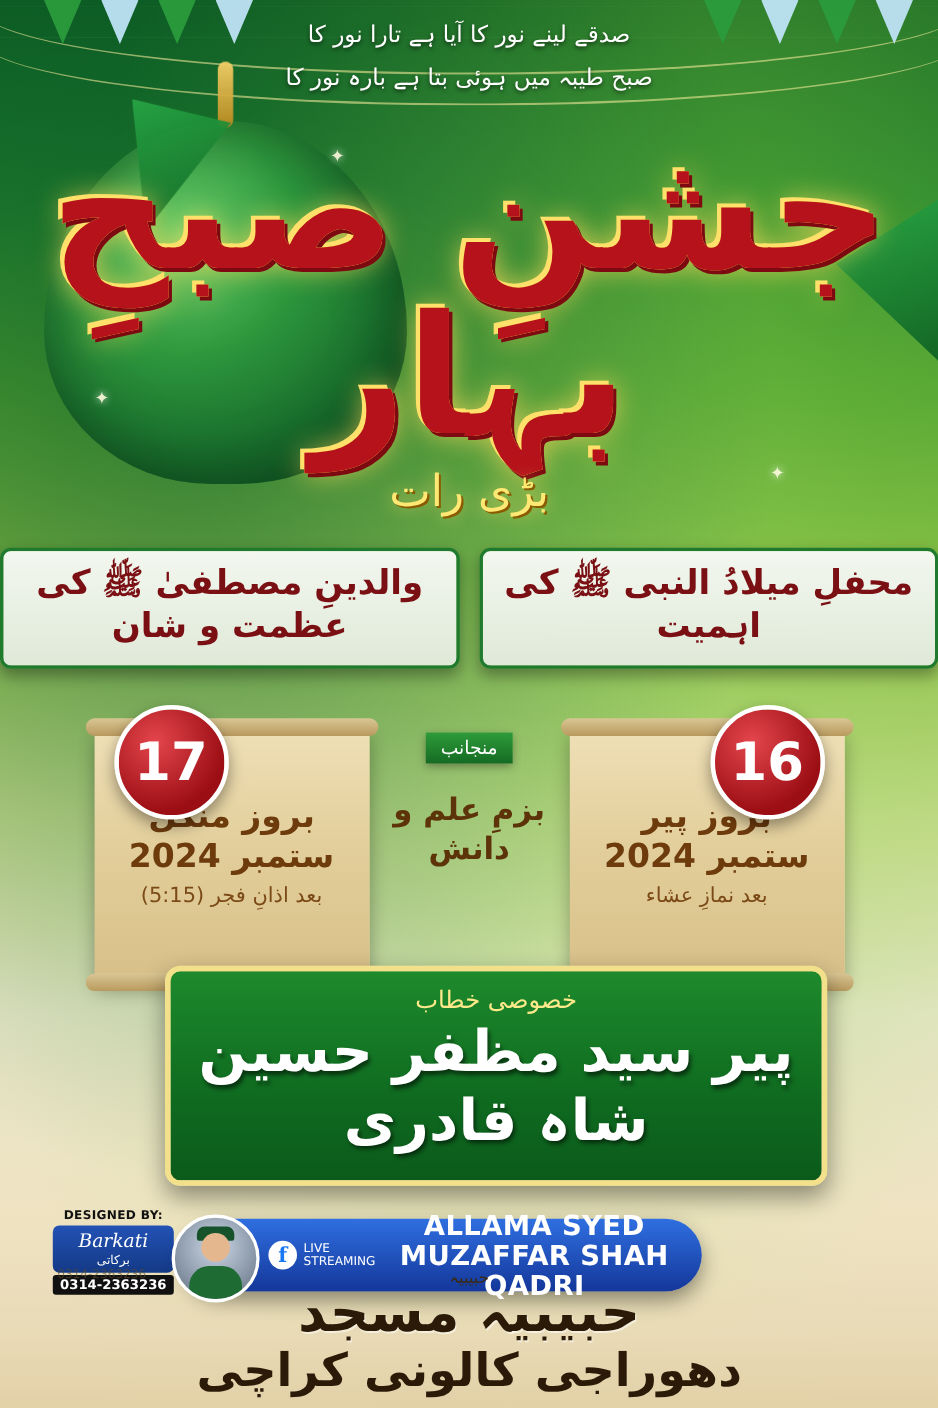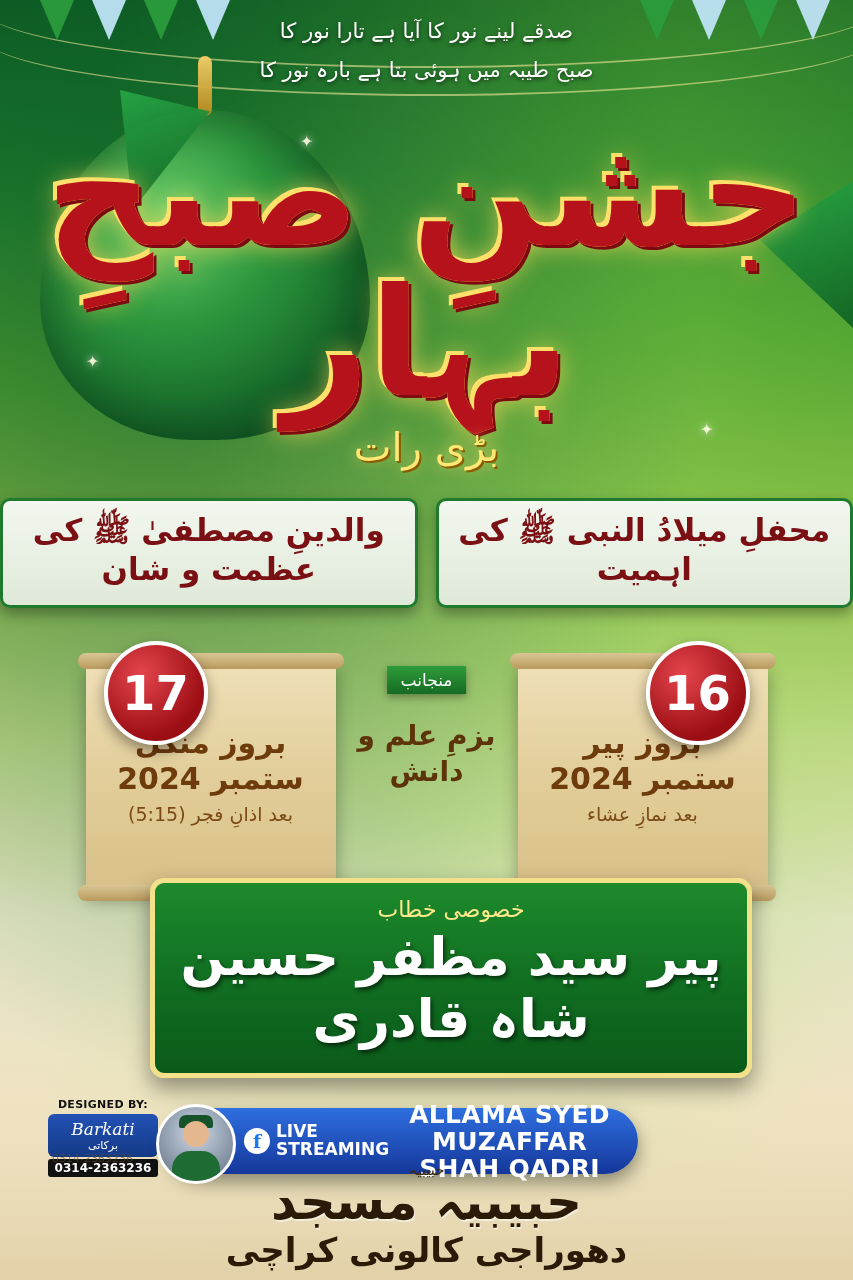--- a/index.html
+++ b/index.html
@@ -125,31 +125,31 @@
   }
   .avatar .head{position:absolute;left:50%;top:14px;margin-left:-13px;width:26px;height:26px;border-radius:50%;background:#e4b78f;}
   .avatar .cap{position:absolute;left:50%;top:8px;margin-left:-17px;width:34px;height:13px;border-radius:7px 7px 2px 2px;background:#16532a;}
   .avatar .body{position:absolute;left:50%;bottom:0;margin-left:-24px;width:48px;height:30px;border-radius:18px 18px 0 0;background:#1e6b33;}
   .fb{
     margin-left:76px;display:flex;align-items:center;gap:6px;
   }
   .fb-circle{width:26px;height:26px;border-radius:50%;background:#fff;color:#1877f2;
     font-weight:bold;font-size:19px;display:flex;align-items:center;justify-content:center;
     font-family:"DejaVu Serif",serif;}
-  .fb-live{font-size:17px;color:#fff;line-height:1.05;font-weight:bold;}
+  .fb-live{font-size:11px;color:#fff;line-height:1.05;font-weight:normal;}
   .live-name{flex:1;text-align:center;color:#fff;font-weight:bold;font-size:25px;line-height:1.08;
     letter-spacing:.3px;padding-right:8px;}
   
   .footer{
     position:absolute;left:0;bottom:10px;width:853px;text-align:center;direction:rtl;
   }
   .footer .crest{font-size:15px;color:#3b2a10;margin-bottom:-4px;}
   .footer .mosque{font-size:50px;font-weight:bold;color:#2a1a07;line-height:1.1;
     text-shadow:1px 2px 0 rgba(255,255,255,.5);}
-  .footer .addr{font-size:34px;color:#2a1a07;font-weight:bold;}
+  .footer .addr{font-size:42px;color:#2a1a07;font-weight:bold;}
   .foot-band{position:absolute;left:0;bottom:0;width:853px;height:120px;
     background:linear-gradient(180deg,rgba(235,222,190,0) 0%,rgba(233,218,182,.85) 45%,rgba(226,208,166,.95) 100%);}
   .watermark{position:absolute;left:52px;top:1152px;font-size:11px;color:#5a4a2a;opacity:.6;}
 </style>
 </head>
 <body>
 
 <div id="poster">
 
   <div class="top-strip">

